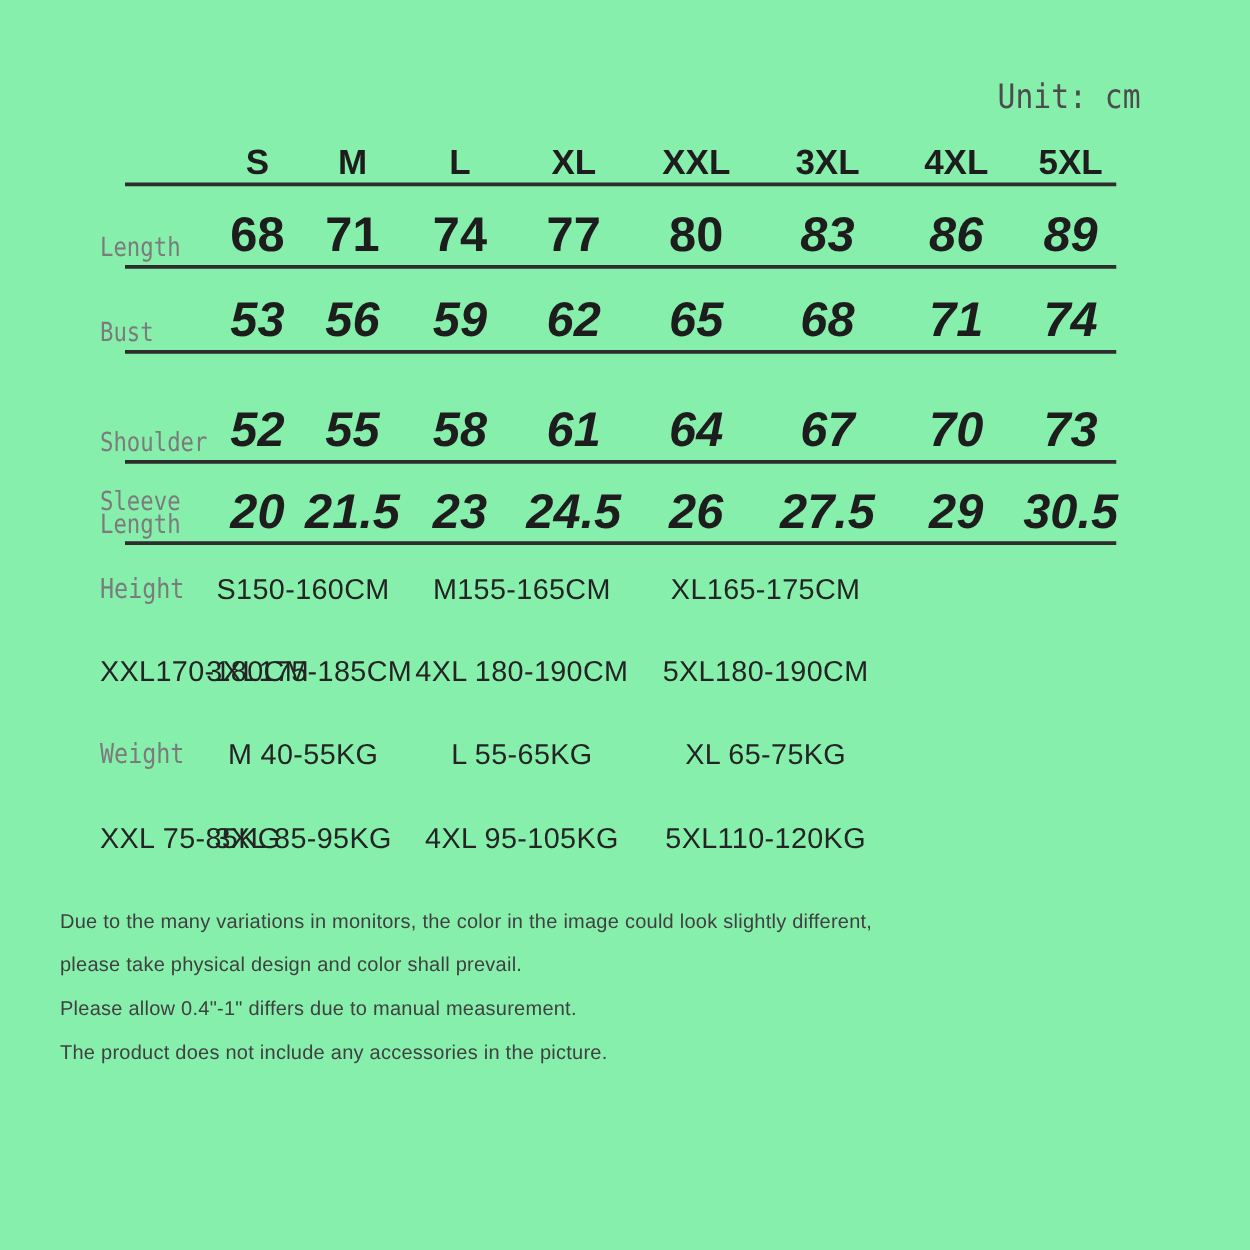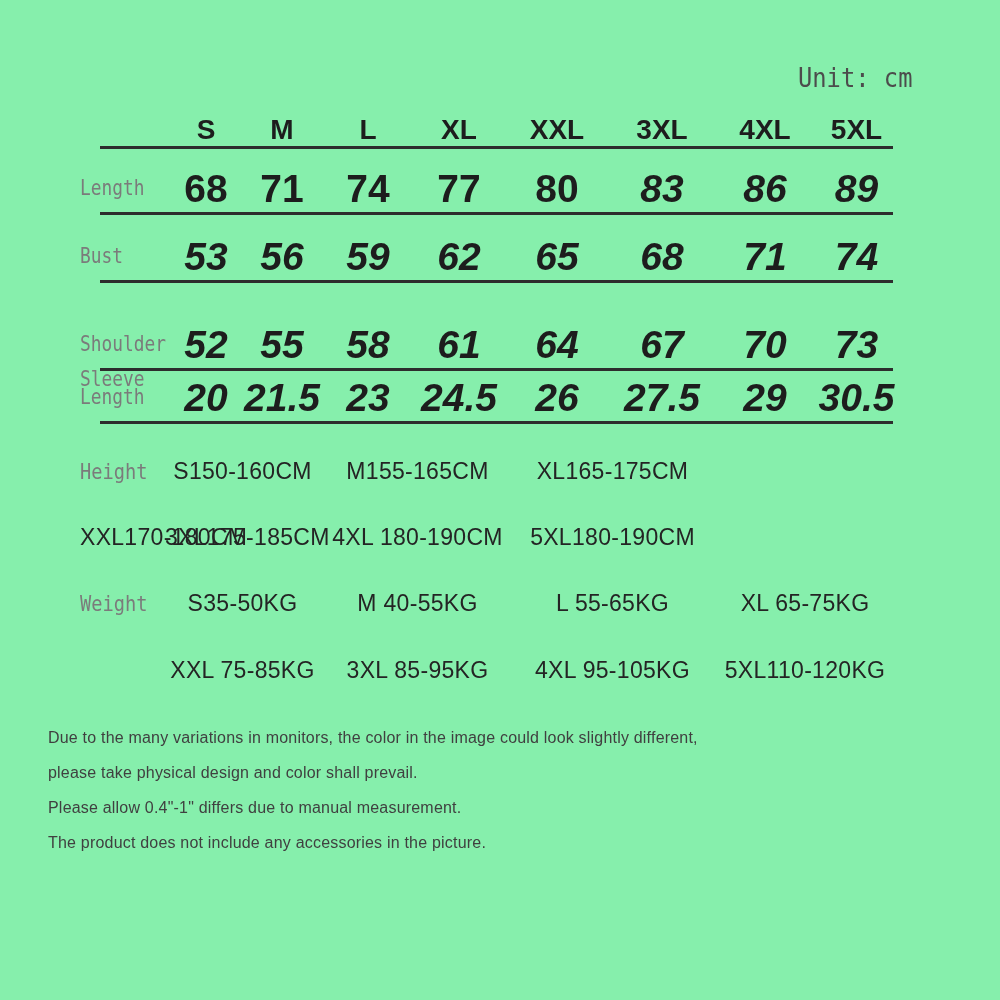--- a/index.html
+++ b/index.html
@@ -41,39 +41,39 @@
     left: 20px;
     right: 2px;
     bottom: 0;
     height: 3px;
     background: #2d2d2d;
   }
   .strow.header { height: 46px; }
   .strow.r0 { height: 66px; }
   .strow.r1 { height: 68px; }
   .strow.r2 { height: 88px; }
-  .strow.r3 { height: 53px; }
+  .strow.r3 { height: 65px; }
 
   .colhead {
     text-align: center;
     font-weight: bold;
     font-size: 28px;
     color: #1d1d1d;
     padding-bottom: 3px;
   }
   .num {
     text-align: center;
     font-weight: bold;
     font-size: 39px;
     color: #1d1d1d;
     padding-bottom: 4px;
   }
   .num.it { font-style: italic; }
 
-  .rlabel { padding-bottom: 16px; overflow: visible; }
+  .rlabel { padding-bottom: 5px; overflow: visible; }
   .rlabel span {
     display: inline-block;
     font-family: "DejaVu Sans Mono", monospace;
     font-size: 21px;
     line-height: 0.85;
     color: #7b7b7b;
     transform: scaleX(0.85);
     transform-origin: left bottom;
   }
 
@@ -196,21 +196,20 @@
     <div class="hwcell">XL165-175CM</div>
     <div></div>
     <div class="hwcell">XXL170-180CM</div>
     <div class="hwcell">3XL175-185CM</div>
     <div class="hwcell">4XL 180-190CM</div>
     <div class="hwcell">5XL180-190CM</div>
   </div>
 
   <div class="hw" id="weight-grid">
     <div class="hwlabel"><span>Weight</span></div>
-    <div class="hwcell">S35-50KG</div>
     <div class="hwcell">M 40-55KG</div>
     <div class="hwcell">L 55-65KG</div>
     <div class="hwcell">XL 65-75KG</div>
     <div></div>
     <div class="hwcell">XXL 75-85KG</div>
     <div class="hwcell">3XL 85-95KG</div>
     <div class="hwcell">4XL 95-105KG</div>
     <div class="hwcell">5XL110-120KG</div>
   </div>
 

